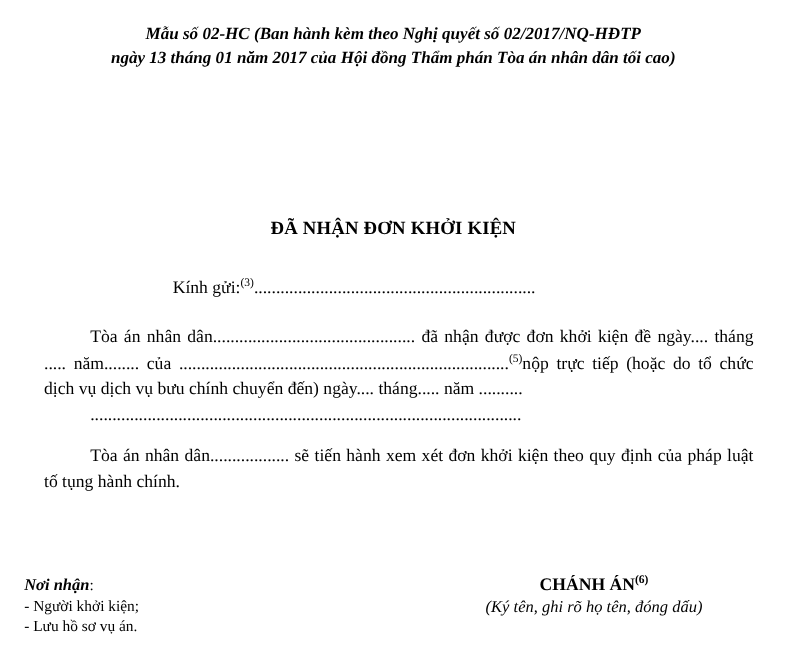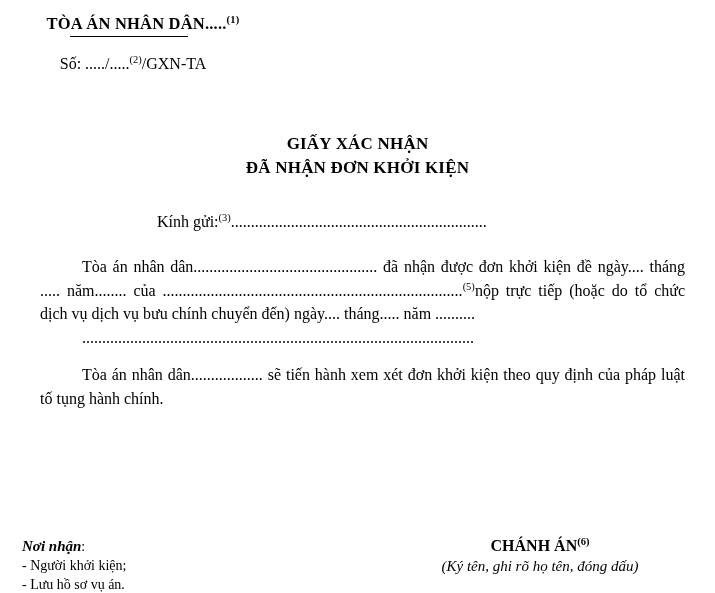--- a/index.html
+++ b/index.html
@@ -183,34 +183,32 @@
     font-size: 15px;
     margin-top: 3px;
     white-space: nowrap;
   }
 </style>
 </head>
 <body>
 
 <div class="page">
 
+  <div class="form-ref">
+    <div>Mẫu số 02-HC (Ban hành kèm theo Nghị quyết số 02/2017/NQ-HĐTP</div>
+    <div>ngày 13 tháng 01 năm 2017 của Hội đồng Thẩm phán Tòa án nhân dân tối cao)</div>
+  </div>
 
   <div class="masthead">
 
-    <div class="court-block">
-      <div class="court-name"><span>TÒA ÁN NHÂN DÂN</span><span class="dots">.....</span><sup>(1)</sup></div>
-      <div class="rule-court"></div>
-      <div class="court-number"><span>Số: ...../.....</span><sup>(2)</sup><span>/GXN-TA</span></div>
-    </div>
 
 
   </div>
 
   <div class="doc-title">
-    <div>GIẤY XÁC NHẬN</div>
     <div>ĐÃ NHẬN ĐƠN KHỞI KIỆN</div>
   </div>
 
   <div class="addressee">
     <div><span>Kính gửi:</span><sup>(3)</sup><span>................................................................</span></div>
   </div>
 
   <div class="body-text">
 
     <p><span>Tòa án nhân dân.............................................. đã nhận được đơn khởi kiện đề ngày.... tháng ..... năm........ của ...........................................................................</span><sup>(5)</sup><span>nộp trực tiếp (hoặc do tổ chức dịch vụ dịch vụ bưu chính chuyển đến) ngày.... tháng..... năm ..........</span></p>

